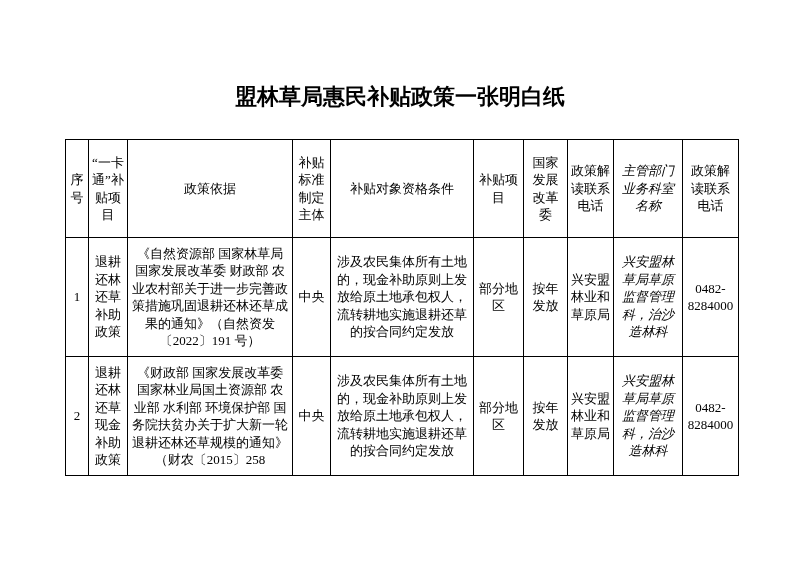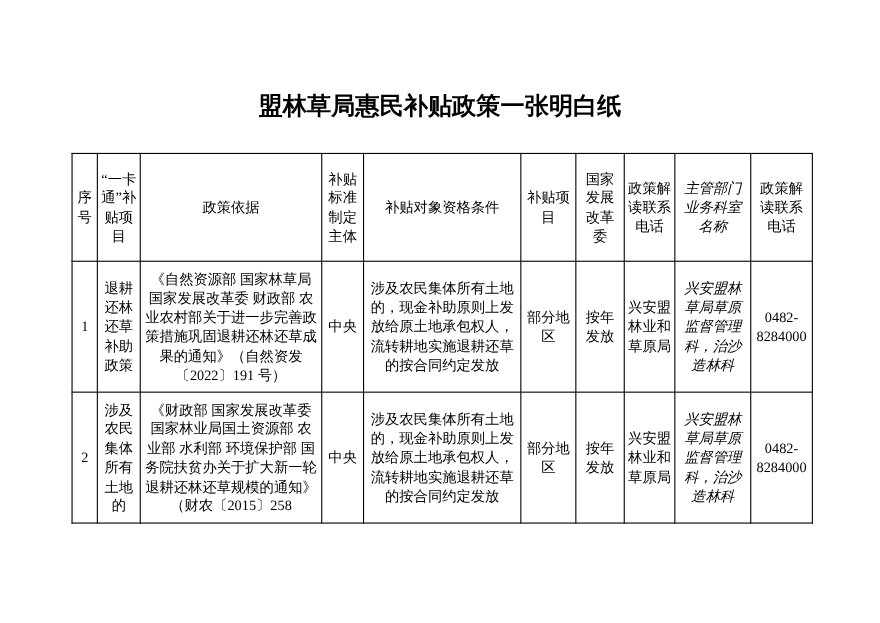--- a/index.html
+++ b/index.html
@@ -103,21 +103,21 @@
         <td>中央</td>
         <td>涉及农民集体所有土地的，现金补助原则上发放给原土地承包权人，流转耕地实施退耕还草的按合同约定发放</td>
         <td>部分地区</td>
         <td>按年发放</td>
         <td>兴安盟林业和草原局</td>
         <td>兴安盟林草局草原监督管理科，治沙造林科</td>
         <td>0482-8284000</td>
       </tr>
       <tr class="body-row">
         <td>2</td>
-        <td>涉及农民集体所有土地的</td>
+        <td>退耕还林还草现金补助政策</td>
         <td>《财政部 国家发展改革委 国家林业局国土资源部 农业部 水利部 环境保护部 国务院扶贫办关于扩大新一轮退耕还林还草规模的通知》（财农〔2015〕258</td>
         <td>中央</td>
         <td>涉及农民集体所有土地的，现金补助原则上发放给原土地承包权人，流转耕地实施退耕还草的按合同约定发放</td>
         <td>部分地区</td>
         <td>按年发放</td>
         <td>兴安盟林业和草原局</td>
         <td>兴安盟林草局草原监督管理科，治沙造林科</td>
         <td>0482-8284000</td>
       </tr>
     </tbody>

